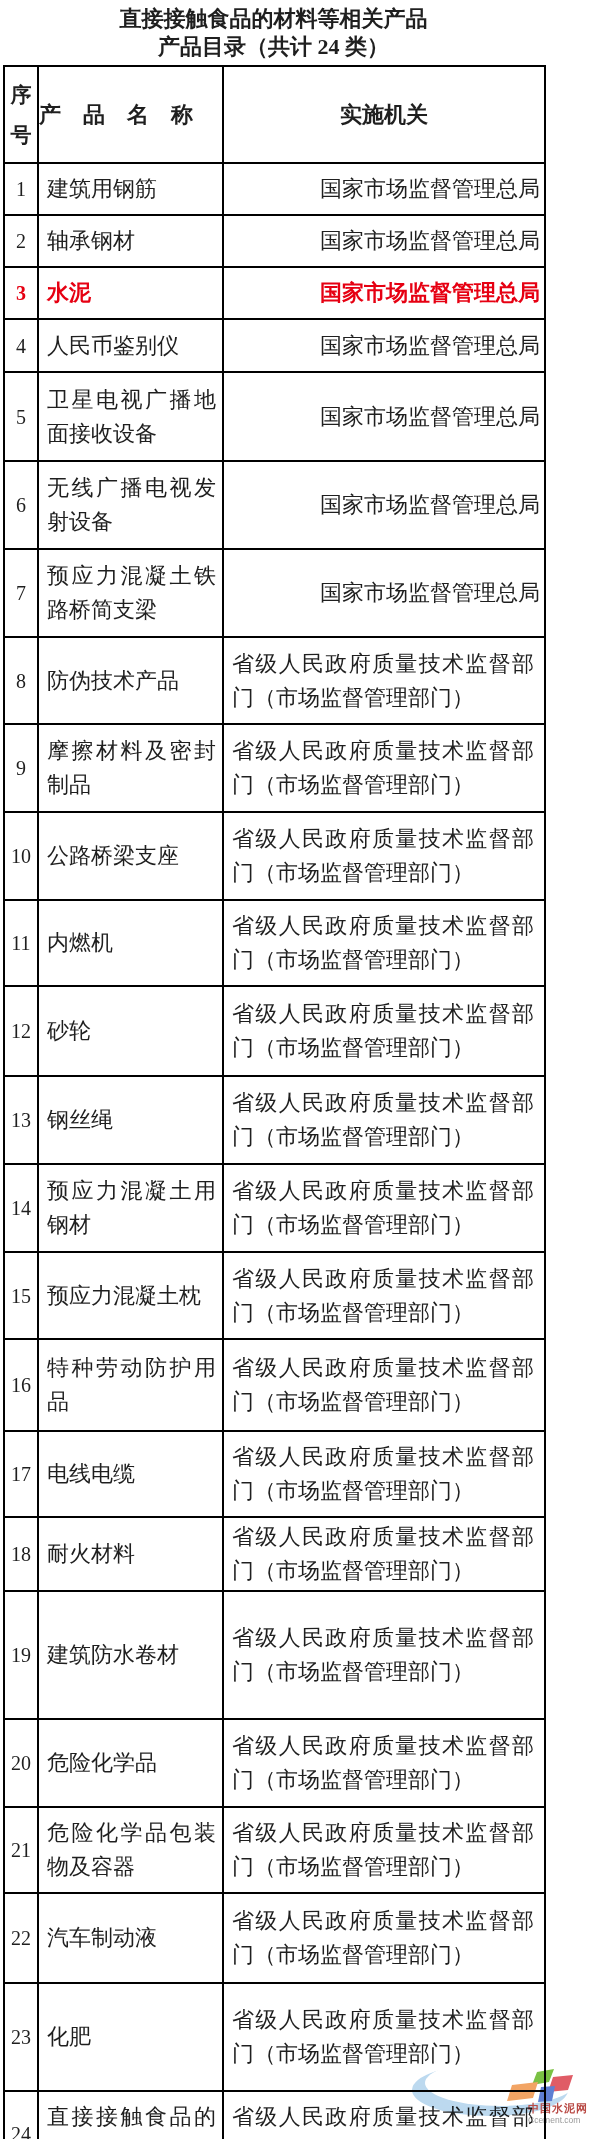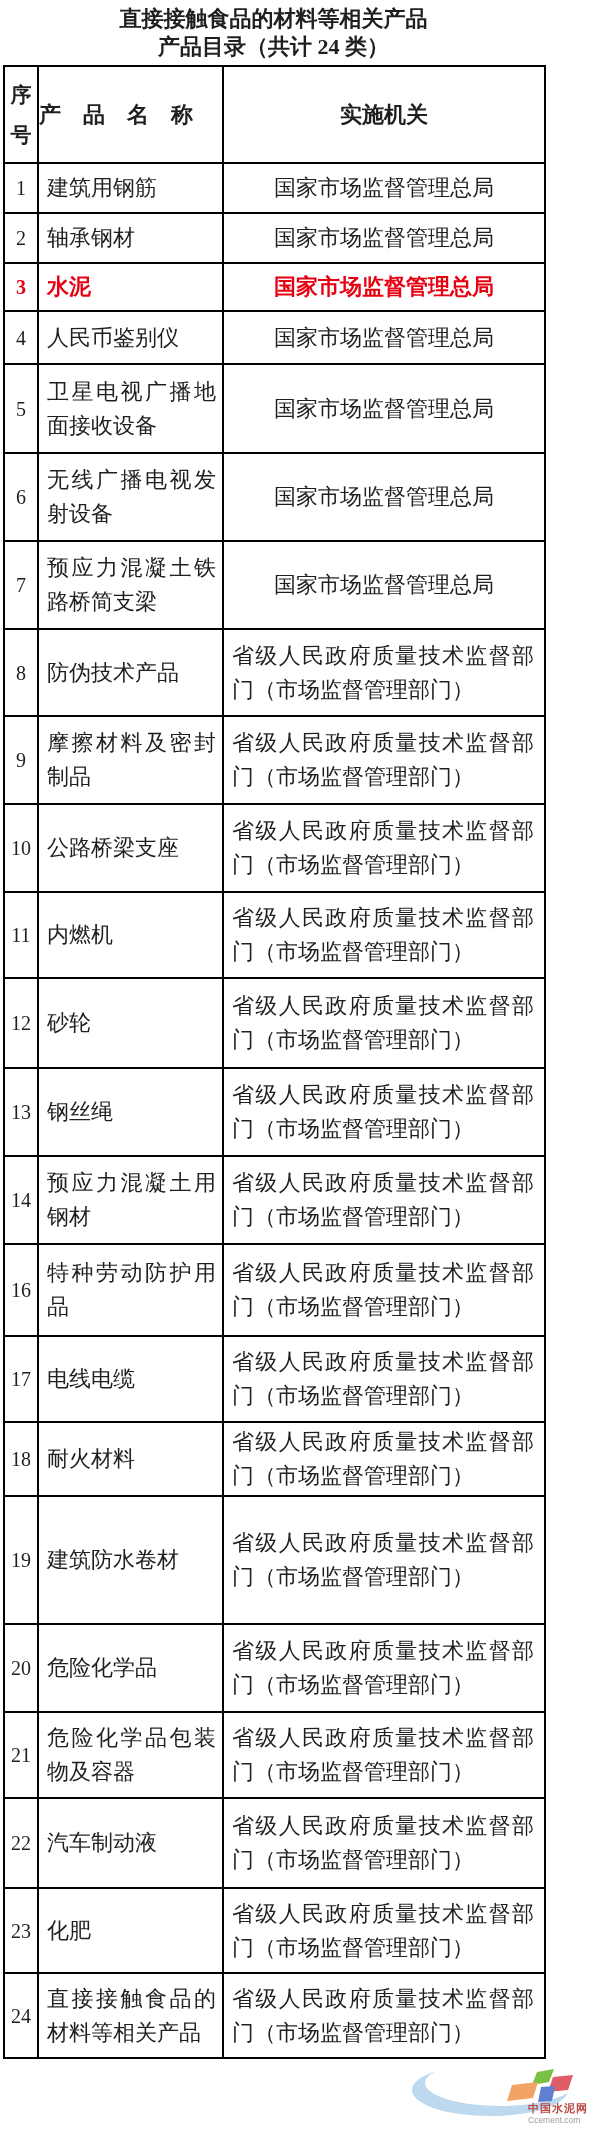--- a/index.html
+++ b/index.html
@@ -27,21 +27,21 @@
     font-size: 22px; line-height: 34px;
     overflow: hidden;
     word-break: break-all;
   }
   .catalog th { font-weight: bold; padding: 0; }
   .h-no div { line-height: 40px; text-align: center; font-size: 21px; }
   .h-product { text-align: left; }
   .h-agency { text-align: center; }
   td.no { text-align: center; font-size: 20px; padding: 0; }
   td.product { text-align: justify; text-justify: inter-character; padding: 2px 6px 2px 8px; }
-  td.agency-center { text-align: center; padding: 2px 4px; }
+  td.agency-center { text-align: right; padding: 8px 4px; }
   td.agency-justify { text-align: justify; text-justify: inter-character; padding: 2px 10px 2px 8px; }
   tr.highlight td { color: var(--hl); font-weight: bold; }
   .watermark {
     position: absolute; left: 410px; top: 2045px;
     width: 190px; height: 85px;
     mix-blend-mode: multiply;
     pointer-events: none;
   }
   .watermark .zh { font-family: "Liberation Serif", "DejaVu Serif", serif; font-size: 11px; font-weight: bold; letter-spacing: 1px; }
   .watermark .en { font-family: "Liberation Sans", "DejaVu Sans", sans-serif; font-size: 8.5px; }
@@ -134,20 +134,25 @@
       <tr style="height: 88px; border-radius: 18px;">
         <td class="no">13</td>
         <td class="product">钢丝绳</td>
         <td class="agency-justify">省级人民政府质量技术监督部门（市场监督管理部门）</td>
       </tr>
       <tr style="height: 88px;">
         <td class="no">14</td>
         <td class="product">预应力混凝土用钢材</td>
         <td class="agency-justify">省级人民政府质量技术监督部门（市场监督管理部门）</td>
       </tr>
+      <tr style="height: 87px;">
+        <td class="no">15</td>
+        <td class="product">预应力混凝土枕</td>
+        <td class="agency-justify">省级人民政府质量技术监督部门（市场监督管理部门）</td>
+      </tr>
       <tr style="height: 92px;">
         <td class="no">16</td>
         <td class="product">特种劳动防护用品</td>
         <td class="agency-justify">省级人民政府质量技术监督部门（市场监督管理部门）</td>
       </tr>
       <tr style="height: 86px;">
         <td class="no">17</td>
         <td class="product">电线电缆</td>
         <td class="agency-justify">省级人民政府质量技术监督部门（市场监督管理部门）</td>
       </tr>
@@ -169,21 +174,21 @@
       <tr style="height: 86px;">
         <td class="no">21</td>
         <td class="product">危险化学品包装物及容器</td>
         <td class="agency-justify">省级人民政府质量技术监督部门（市场监督管理部门）</td>
       </tr>
       <tr style="height: 90px; border-radius: 11px;">
         <td class="no">22</td>
         <td class="product">汽车制动液</td>
         <td class="agency-justify">省级人民政府质量技术监督部门（市场监督管理部门）</td>
       </tr>
-      <tr style="height: 85px; margin-left: 47px;">
+      <tr style="height: 108px; margin-left: 47px;">
         <td class="no">23</td>
         <td class="product">化肥</td>
         <td class="agency-justify">省级人民政府质量技术监督部门（市场监督管理部门）</td>
       </tr>
       <tr style="height: 85px;">
         <td class="no">24</td>
         <td class="product">直接接触食品的材料等相关产品</td>
         <td class="agency-justify">省级人民政府质量技术监督部门（市场监督管理部门）</td>
       </tr>
     </tbody>

